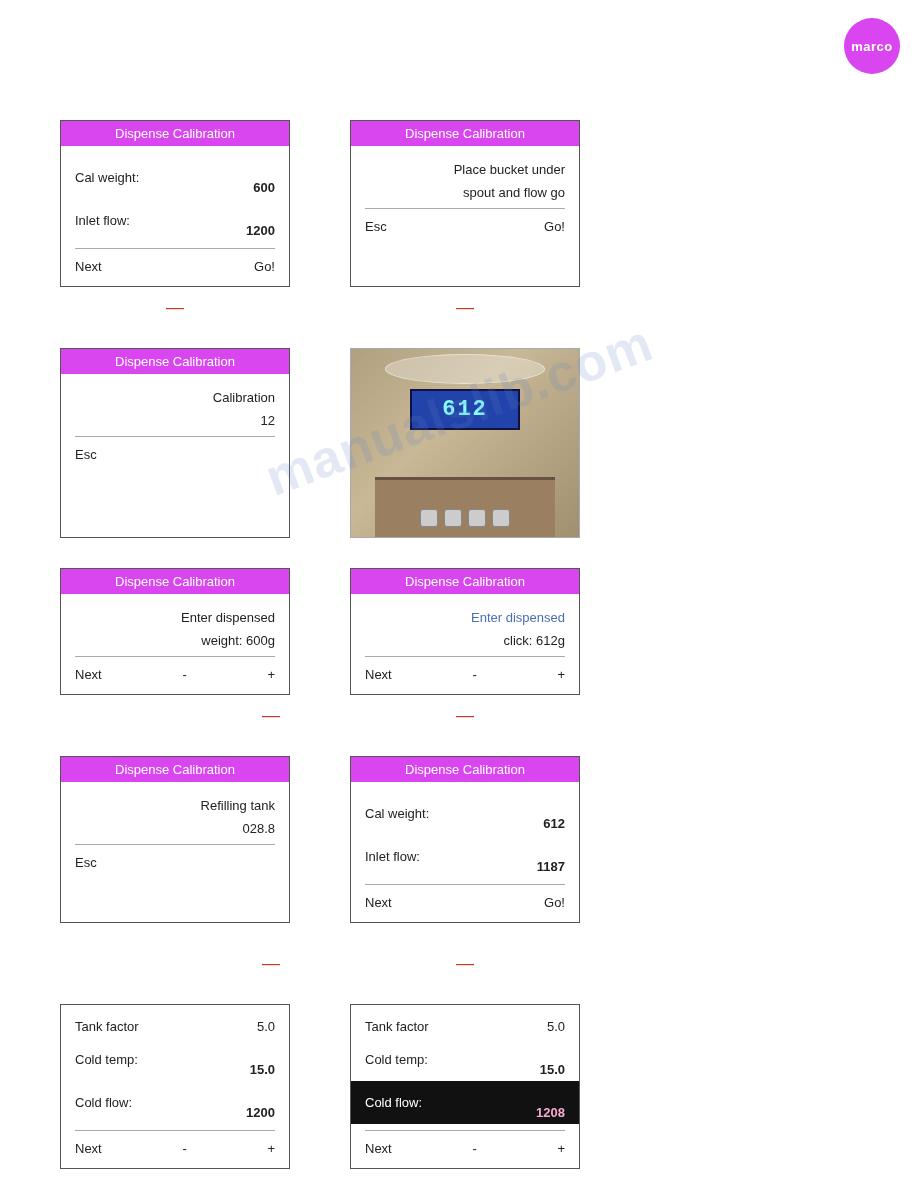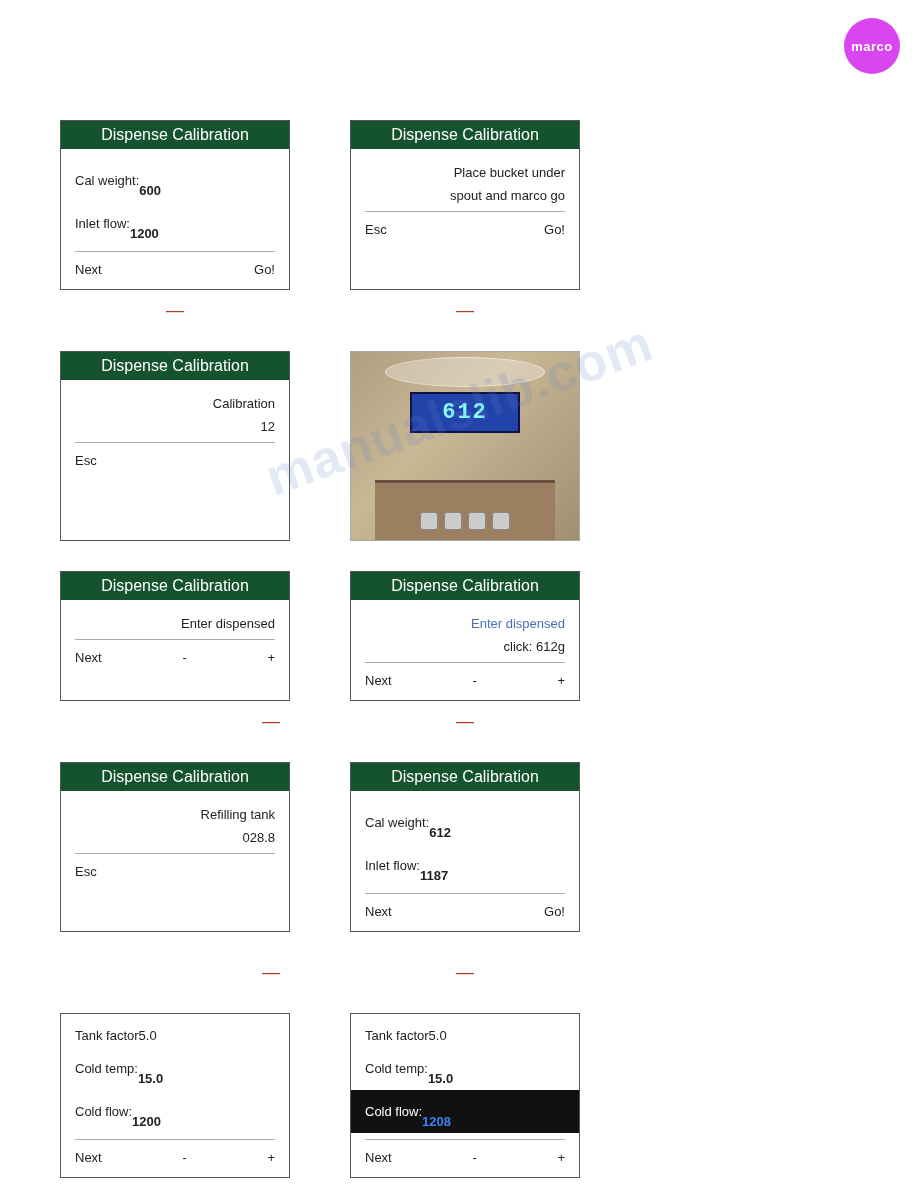--- a/index.html
+++ b/index.html
@@ -49,37 +49,37 @@
 
     
     .panel {
       width: 230px;
       border: 1.5px solid #555;
       flex-shrink: 0;
     }
 
     
     .panel-header {
-      background: #14532d;
+      background: #d946ef;
       color: #fff;
       text-align: center;
       padding: 5px 10px;
-      font-size: 16px;
+      font-size: 13px;
       font-weight: normal;
     }
 
     
     .panel-body {
       padding: 10px 14px 10px 14px;
     }
 
     
     .panel-row-item {
       display: flex;
-      justify-content: flex-start;
+      justify-content: space-between;
       align-items: center;
       padding: 4px 0;
     }
 
     .panel-row-item .label {
       font-size: 13px;
     }
 
     .panel-row-item .value {
       font-size: 13px;
@@ -119,21 +119,21 @@
       background: #111;
       color: #fff;
       margin: 0 -14px;
       padding-left: 14px;
       padding-right: 14px;
     }
     .panel-row-item.highlighted .label {
       color: #fff;
     }
     .panel-row-item.highlighted .value {
-      color: #3b82f6;
+      color: #f9a8d4;
     }
 
     
     .blue-text {
       color: #4a6fb5;
     }
 
     
     .image-panel {
       width: 230px;
@@ -274,21 +274,21 @@
 
     <div class="panel">
       <div class="panel-header">
         <span>Dispense Calibration</span>
       </div>
       <div class="panel-body">
         <div class="panel-center">
           <span>Place bucket under</span>
         </div>
         <div class="panel-center">
-          <span>spout and marco go</span>
+          <span>spout and flow go</span>
         </div>
         <hr class="panel-divider">
         <div class="panel-footer">
           <span class="btn-label">Esc</span>
           <span class="btn-label">Go!</span>
         </div>
       </div>
     </div>
   </div>
 
@@ -342,20 +342,23 @@
   <div class="panel-row">
 
     <div class="panel">
       <div class="panel-header">
         <span>Dispense Calibration</span>
       </div>
       <div class="panel-body">
         <div class="panel-center">
           <span>Enter dispensed</span>
         </div>
+        <div class="panel-center">
+          <span>weight: 600g</span>
+        </div>
         <hr class="panel-divider">
         <div class="panel-footer">
           <span class="btn-label">Next</span>
           <span class="btn-label">-</span>
           <span class="btn-label">+</span>
         </div>
       </div>
     </div>
 
     <div class="panel">

